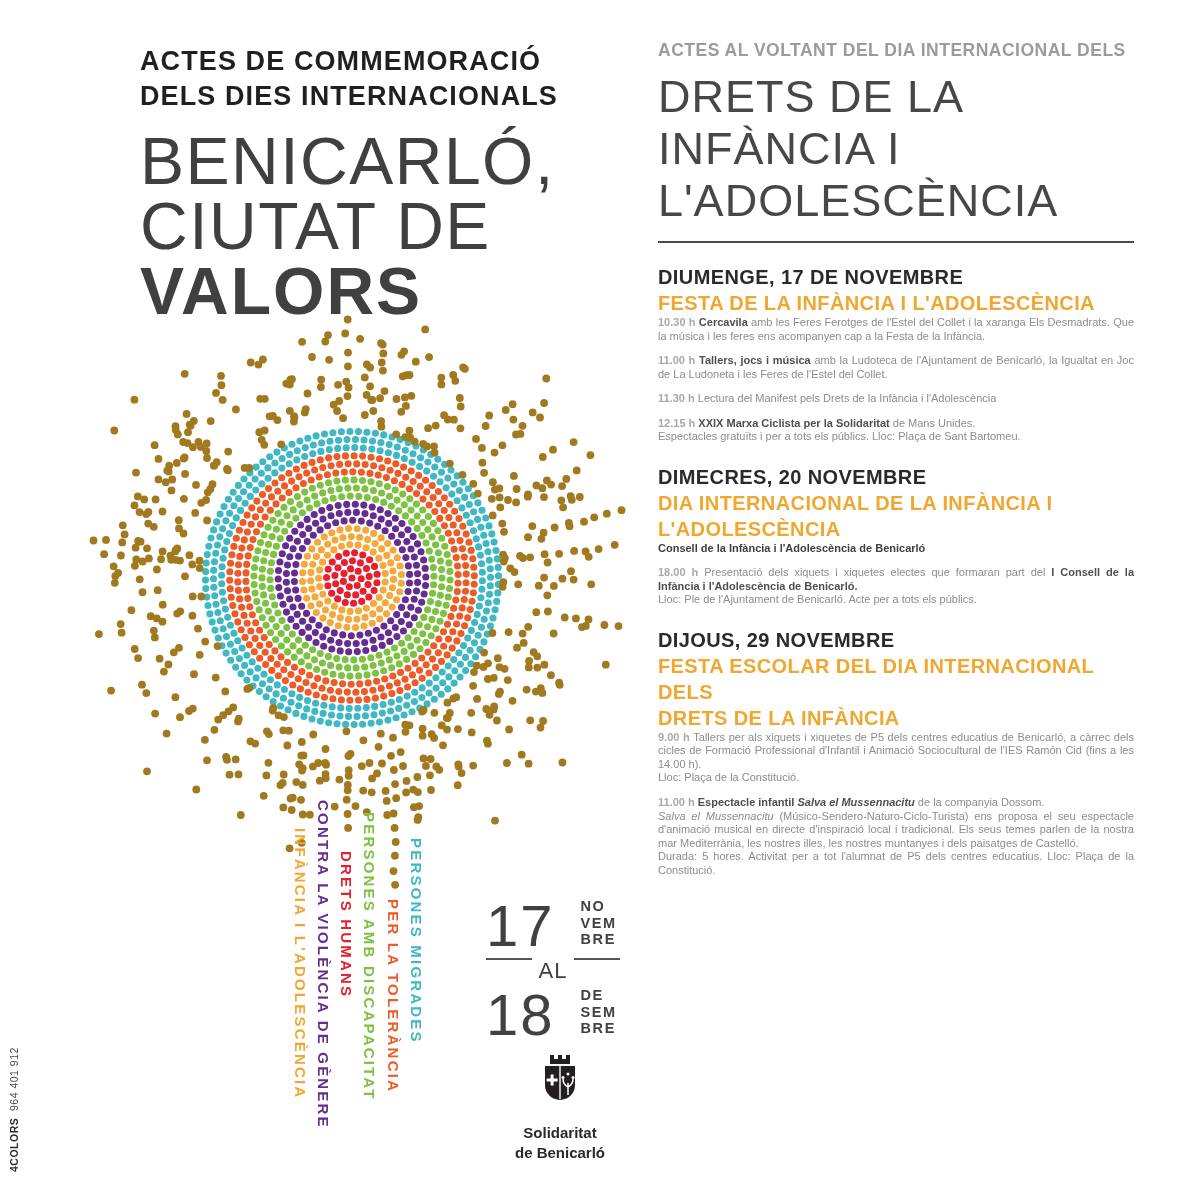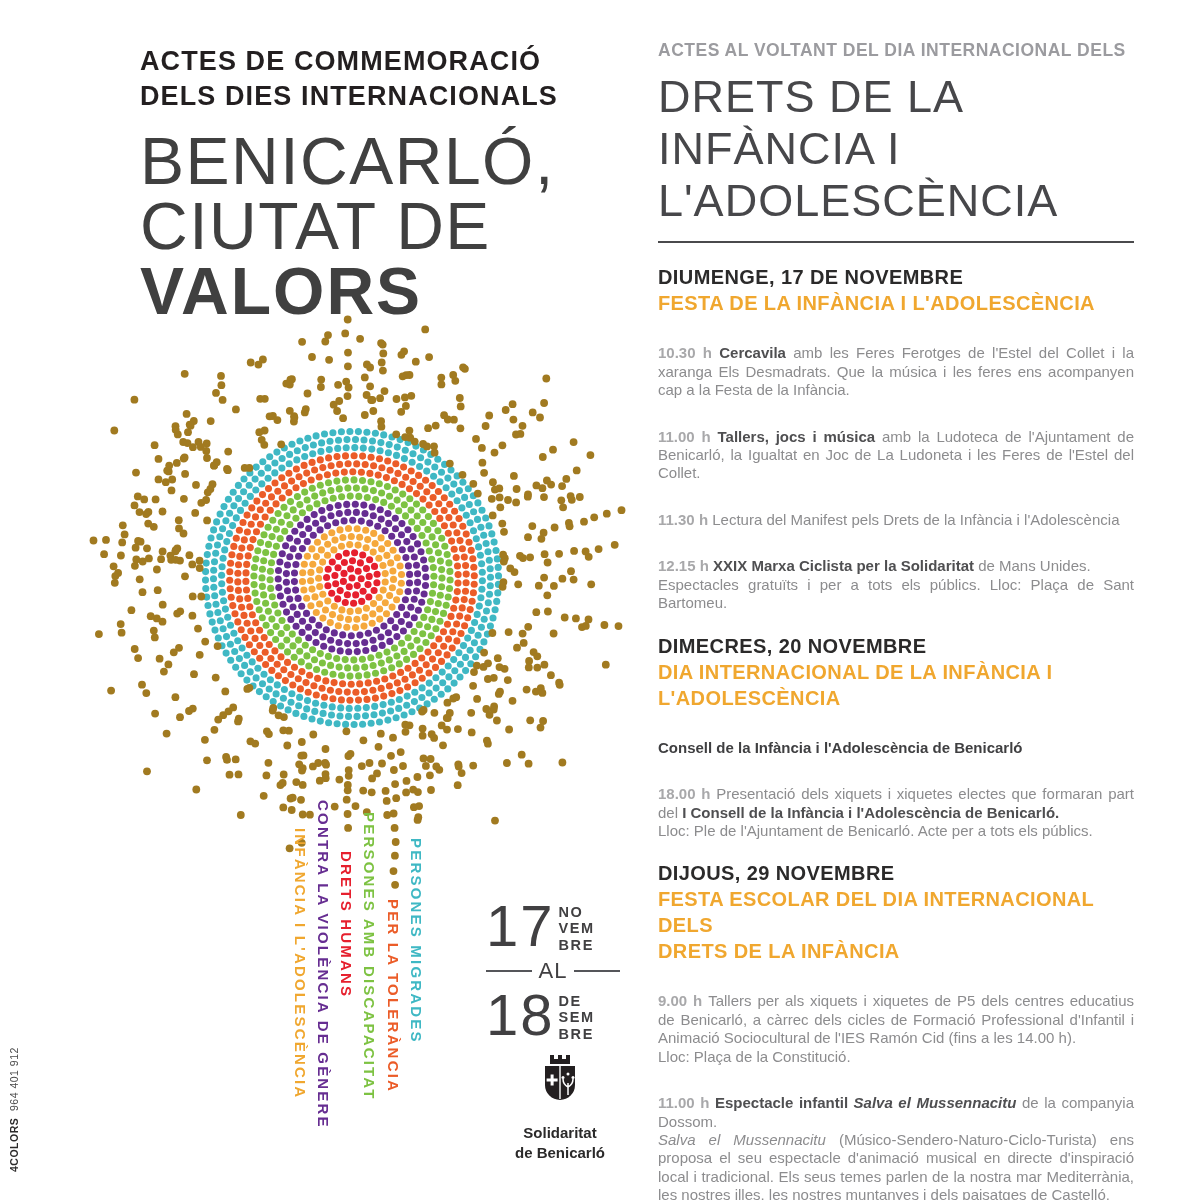--- a/index.html
+++ b/index.html
@@ -22,24 +22,24 @@
   #dot-art{position:absolute;left:88px;top:312px}
 
   
   .word-thread{
     position:absolute;writing-mode:vertical-rl;font-weight:700;font-size:15px;
     letter-spacing:2.2px;white-space:nowrap;line-height:1;
   }
 
   
   .date-block{position:absolute;left:486px;top:898px;width:134px;color:#414042}
-  .date-row{display:flex;align-items:flex-end;gap:4px}
+  .date-row{display:flex;align-items:flex-start;gap:26px}
   .date-num{font-size:58px;font-weight:100;line-height:.95;letter-spacing:2px}
   .date-month{font-size:14.5px;font-weight:700;letter-spacing:1.6px;line-height:1.14;white-space:pre-line}
-  .date-div{display:flex;align-items:center;margin:5px 0 3px 0}
+  .date-div{display:flex;margin:5px 0 3px 0}
   .date-div .ln{flex:1;height:1.5px;background:#55565a}
   .date-al{font-size:22px;font-weight:100;padding:0 7px;letter-spacing:1px}
 
   
   .logo{position:absolute;left:498px;top:1054px;width:124px;text-align:center;color:#2b2a2a}
   .logo-text{font-size:15px;font-weight:600;line-height:1.3;margin-top:5px}
 
   
   .credit{
     position:absolute;left:8px;top:1040px;height:132px;
@@ -54,21 +54,21 @@
   .right-kicker{font-size:17.5px;font-weight:800;letter-spacing:.5px;color:#9b9b9f}
   .right-title{
     font-size:45px;font-weight:100;line-height:1.15;letter-spacing:1px;
     color:#47474a;margin-top:10px;white-space:pre-line
   }
   .rule{border:none;border-top:2px solid #4a4a4c;margin:15px 0 0 0}
   .sections{margin-top:21px}
   section.event{margin-bottom:20px}
   .sec-day{font-size:20px;font-weight:700;letter-spacing:.4px;color:#2b2a2a;line-height:1.3}
   .sec-sub{font-size:20px;font-weight:800;letter-spacing:.4px;color:#f0a72f;line-height:1.3;white-space:pre-line}
-  .para{margin-top:28px;font-size:15px;line-height:1.23;text-align:justify;color:#8c8c8e}
+  .para{margin-top:0;font-size:11px;line-height:1.23;text-align:justify;color:#8c8c8e}
   .para .time{font-weight:700;color:#a8a8aa}
   .para .strong{font-weight:700;color:#4f4f51}
   .para .lead{font-weight:700;color:#3f3f41}
   .para .italic{font-style:italic}
   .para .strongitalic{font-weight:700;font-style:italic;color:#4f4f51}
 </style>
 </head>
 <body>
 
 <div class="left-head">

